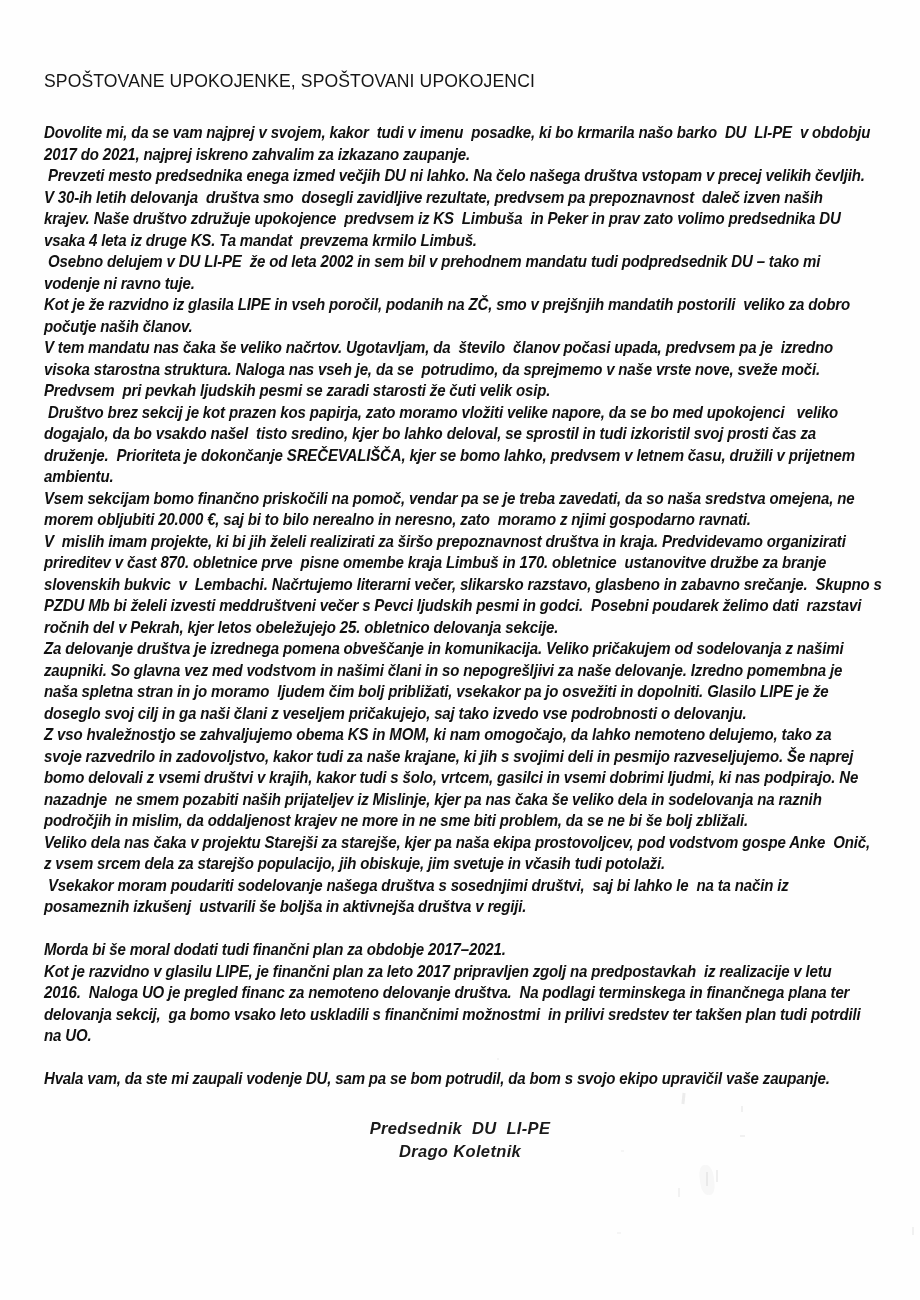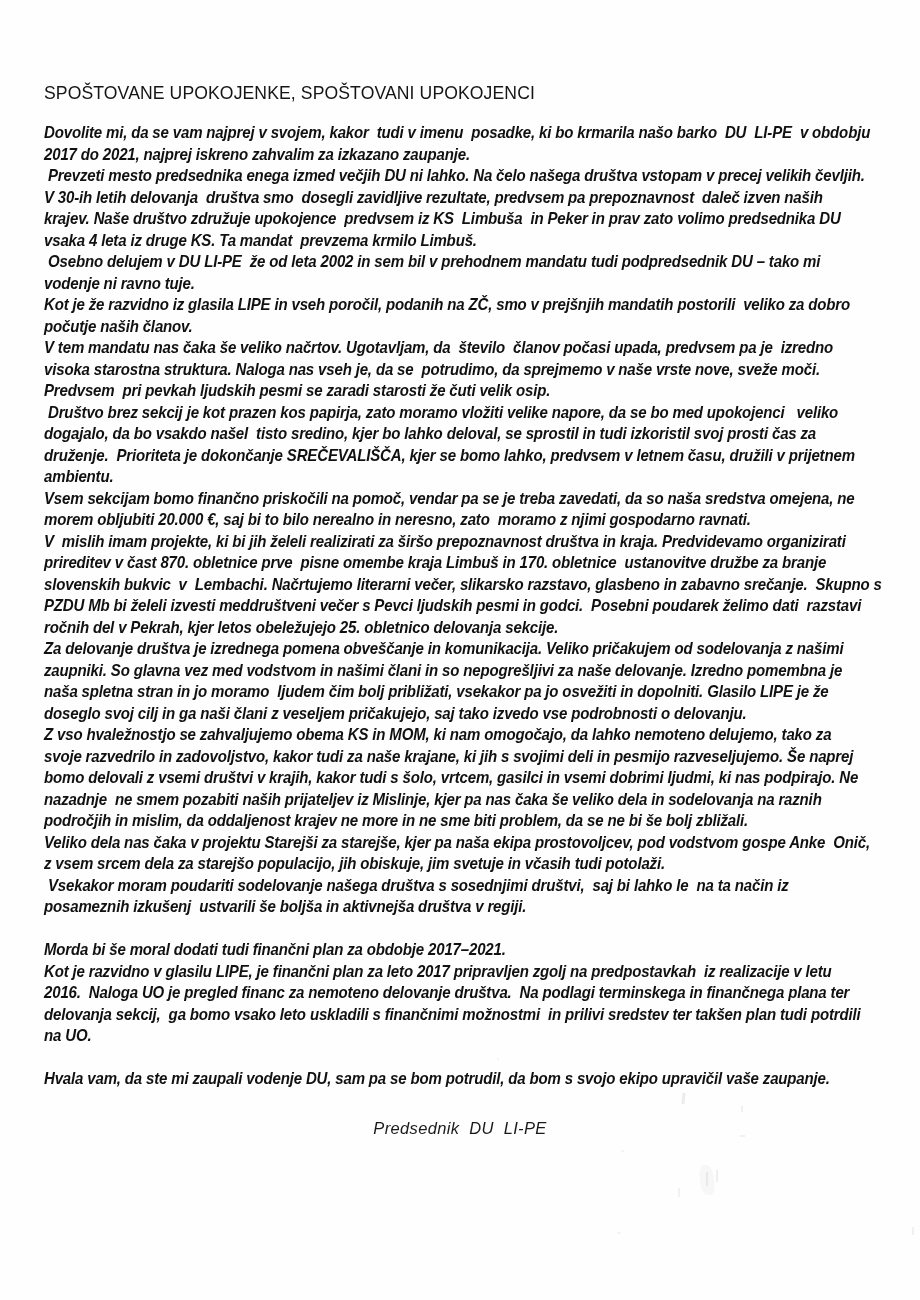--- a/index.html
+++ b/index.html
@@ -33,21 +33,21 @@
   .sp-g { left: 678px; top: 1188px; width: 2px;  height: 9px;  background:#e8e8e8;}
   .sp-h { left: 617px; top: 1232px; width: 4px;  height: 2px;  background:#ececec;}
   .sp-i { left: 912px; top: 1227px; width: 2px;  height: 8px;  background:#e6e6e6;}
   .sp-j { left: 621px; top: 1150px; width: 3px;  height: 2px;  background:#ededed;}
   .sp-k { left: 497px; top: 1058px; width: 2px;  height: 2px;  background:#ebebeb;}
 
   
   .doc-title {
     position: absolute;
     left: 44px;
-    top: 83px;
+    top: 71px;
     font-size: 17.6px;
     letter-spacing: .1px;
     font-weight: 400;
     white-space: nowrap;
     color: #151515;
   }
 
   
   .body-block {
     position: absolute;
@@ -72,21 +72,21 @@
   
   .signature {
     position: absolute;
     left: 0;
     top: 1117px;
     width: 920px;
     text-align: center;
   }
   .sig-line {
     font-style: italic;
-    font-weight: normal;
+    font-weight: bold;
     font-size: 16.5px;
     line-height: 23px;
     letter-spacing: .35px;
     white-space: pre;
     color: #1a1a1a;
   }
 </style>
 </head>
 <body>
 
@@ -149,15 +149,16 @@
       <div class="line">Kot je razvidno v glasilu LIPE, je finančni plan za leto 2017 pripravljen zgolj na predpostavkah  iz realizacije v letu</div>
       <div class="line">2016.  Naloga UO je pregled financ za nemoteno delovanje društva.  Na podlagi terminskega in finančnega plana ter</div>
       <div class="line">delovanja sekcij,  ga bomo vsako leto uskladili s finančnimi možnostmi  in prilivi sredstev ter takšen plan tudi potrdili</div>
       <div class="line">na UO.</div>
       <div class="line blank">&nbsp;</div>
       <div class="line">Hvala vam, da ste mi zaupali vodenje DU, sam pa se bom potrudil, da bom s svojo ekipo upravičil vaše zaupanje.</div>
     </div>
 
   <div class="signature">
     <div class="sig-line">Predsednik  DU  LI-PE</div>
+    <div class="sig-line">Drago Koletnik</div>
   </div>
 
 </div>
 
 </body></html>

